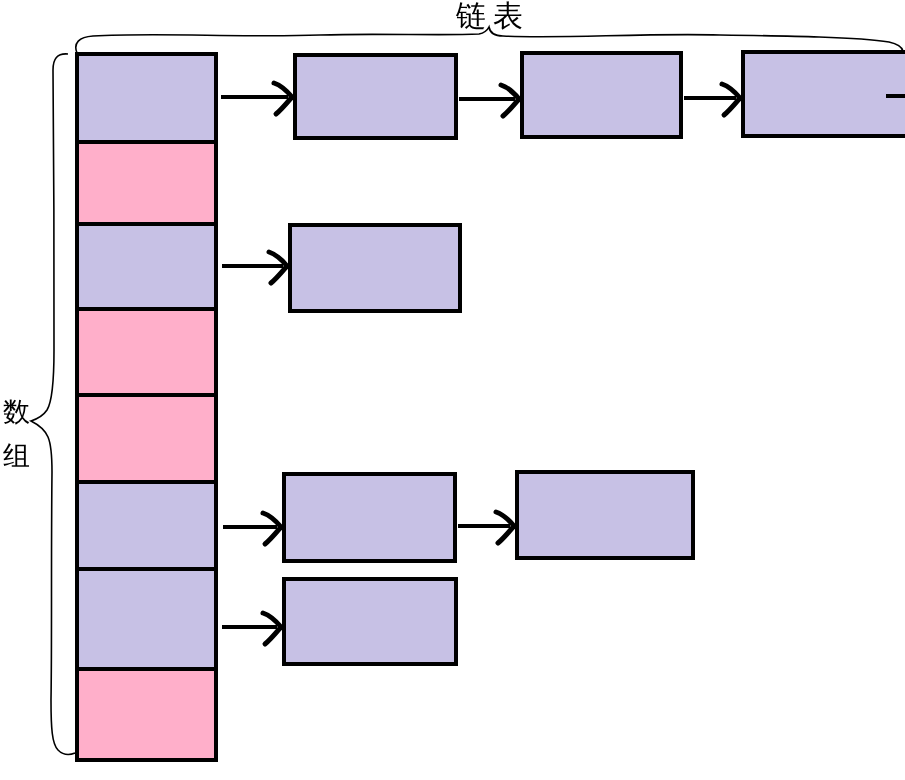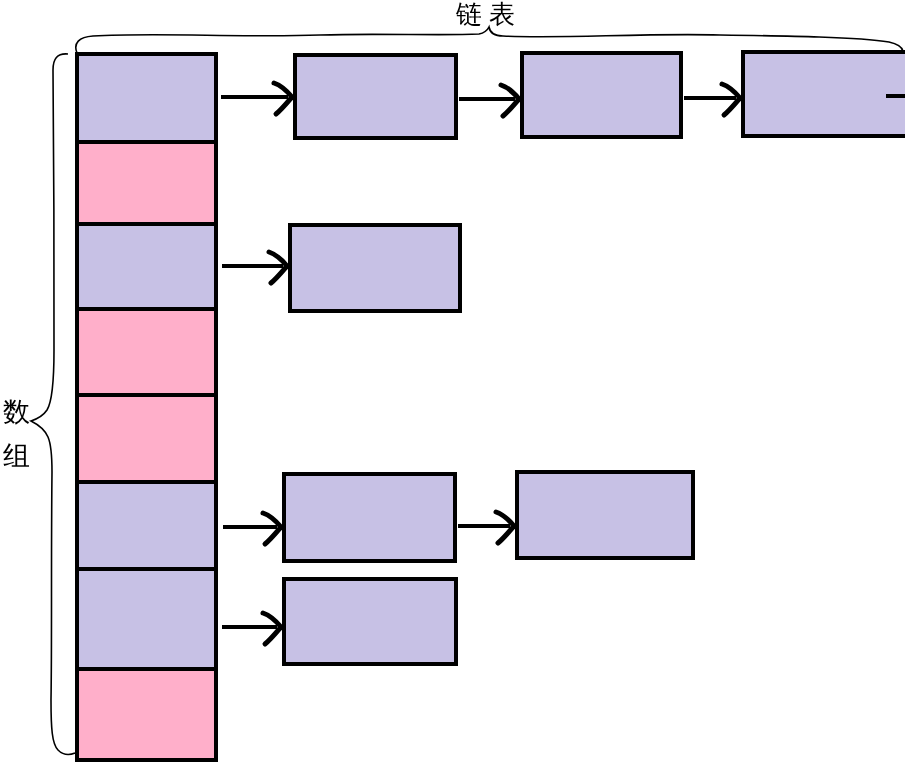--- a/index.html
+++ b/index.html
@@ -18,21 +18,21 @@
   }
   .occupied{background:var(--occupied);}
   .empty{background:var(--empty);}
   .node{background:var(--occupied);}
   svg.overlay{position:absolute;left:0;top:0;pointer-events:none;}
   .lbl{
     position:absolute;color:var(--stroke);
     font-family:"DejaVu Serif","Liberation Serif",serif;
     line-height:1;white-space:nowrap;
   }
-  #top-label{left:456px;top:1px;font-size:26px;letter-spacing:7px;}
+  #top-label{left:456px;top:1px;font-size:30px;letter-spacing:7px;}
   #left-label{left:3px;top:398px;font-size:27px;display:flex;flex-direction:column;gap:17px;}
 </style>
 </head>
 <body>
 
 <div id="stage">
 
   <div class="lbl" id="top-label">链表</div>
 
   <div class="lbl" id="left-label">

